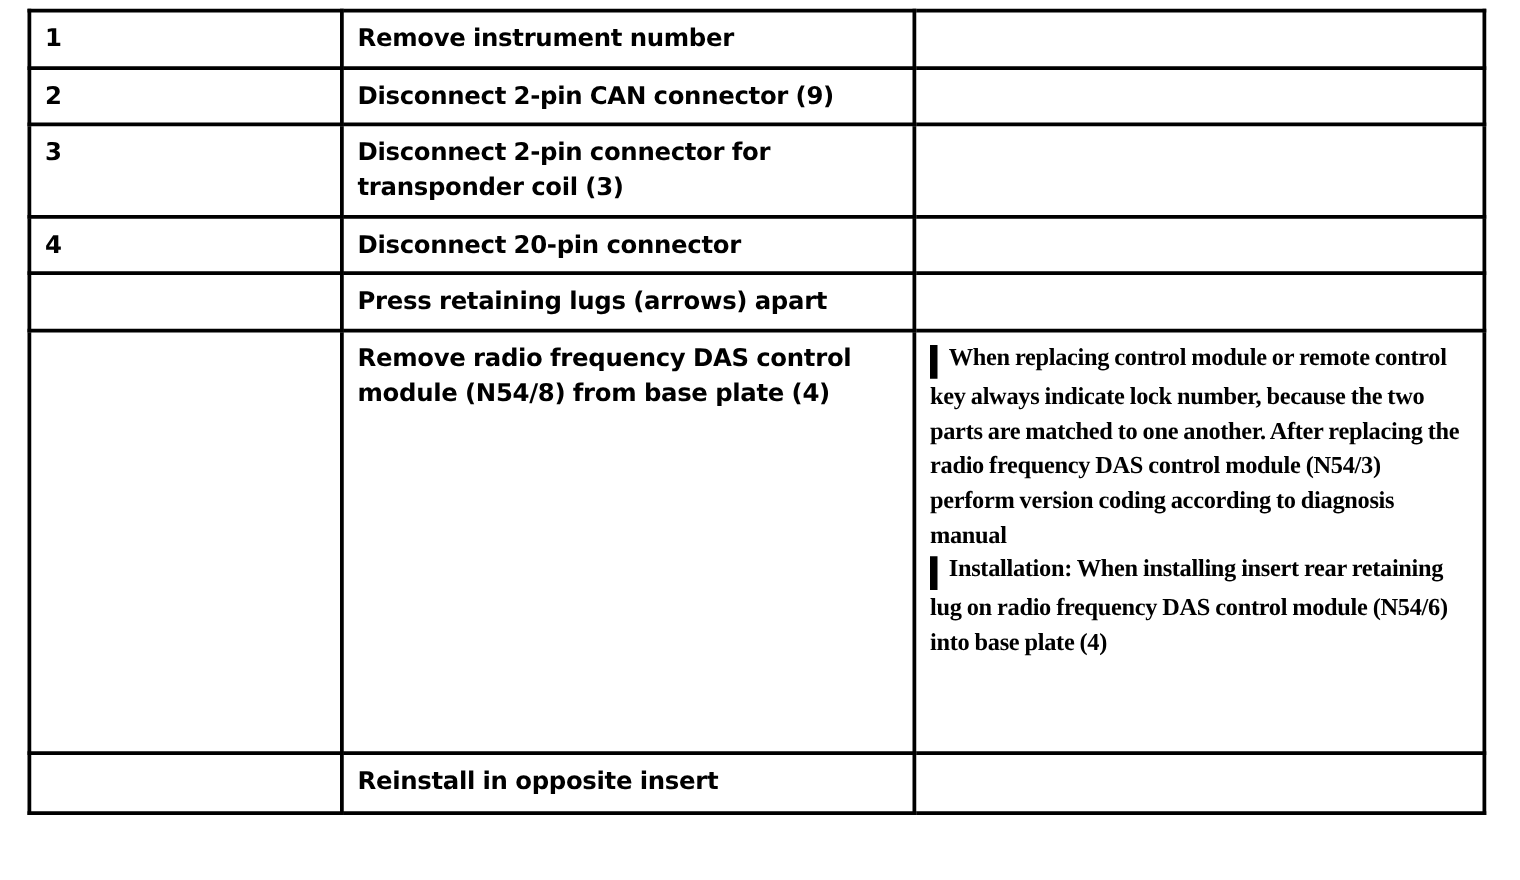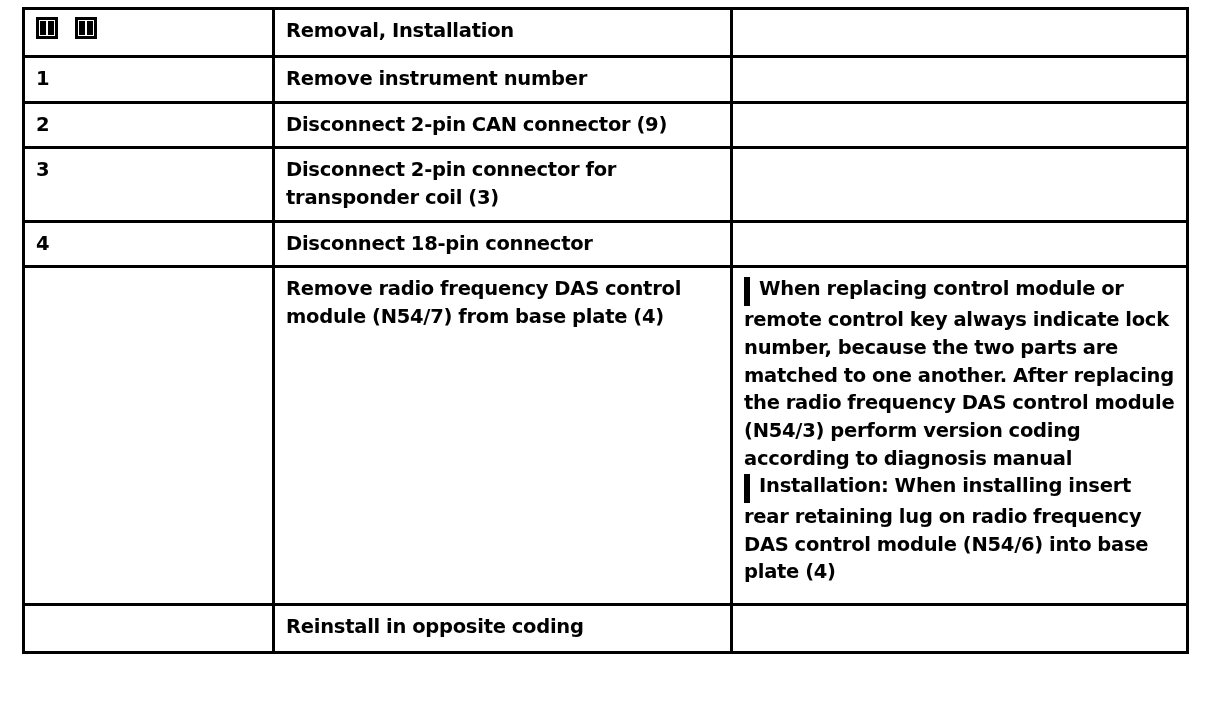--- a/index.html
+++ b/index.html
@@ -72,20 +72,21 @@
   .row-last  td    { height: 30px; }
 
   
   .txt {
     display: block;
     white-space: pre-line;
   }
   .note-par {
     display: block;
     white-space: pre-line;
+    font-family: Liberation Serif, serif;
   }
   .note-par + .note-par {
     margin-top: 0px;
   }
 
   
   .icon-row {
     display: block;
     height: 24px;
     line-height: 0;
@@ -165,34 +166,20 @@
 <div class="sheet">
 
   <table class="manual-table">
     <colgroup>
       <col class="c-step">
       <col class="c-work">
       <col class="c-note">
     </colgroup>
     <tbody>
 
-      <tr class="row-header">
-        <td class="cell-step">
-          <span class="icon-row">
-            <span class="ic ic-tool"></span>
-            <span class="ic ic-tool"></span>
-          </span>
-        </td>
-        <td class="cell-work cell-header">
-          <span class="txt">Removal, Installation</span>
-        </td>
-        <td class="cell-note cell-empty">
-          <span class="txt"></span>
-        </td>
-      </tr>
 
       <tr>
         <td class="cell-step">1</td>
         <td class="cell-work">
           <span class="txt">Remove instrument number</span>
         </td>
         <td class="cell-note cell-empty">
           <span class="txt"></span>
         </td>
       </tr>
@@ -214,44 +201,53 @@
 transponder coil (3)</span>
         </td>
         <td class="cell-note cell-empty">
           <span class="txt"></span>
         </td>
       </tr>
 
       <tr>
         <td class="cell-step">4</td>
         <td class="cell-work">
-          <span class="txt">Disconnect 18-pin connector</span>
-        </td>
-        <td class="cell-note cell-empty">
-          <span class="txt"></span>
-        </td>
-      </tr>
-
+          <span class="txt">Disconnect 20-pin connector</span>
+        </td>
+        <td class="cell-note cell-empty">
+          <span class="txt"></span>
+        </td>
+      </tr>
+
+      <tr>
+        <td class="cell-step"></td>
+        <td class="cell-work">
+          <span class="txt">Press retaining lugs (arrows) apart</span>
+        </td>
+        <td class="cell-note cell-empty">
+          <span class="txt"></span>
+        </td>
+      </tr>
 
       <tr class="row-tall">
         <td class="cell-step"></td>
         <td class="cell-work">
           <span class="txt">Remove radio frequency DAS control
-module (N54/7) from base plate (4)</span>
+module (N54/8) from base plate (4)</span>
         </td>
         <td class="cell-note">
           <span class="note-par"><span class="ic-info"></span><span>When replacing control module or remote control key always indicate lock number, because the two parts are matched to one another. After replacing the radio frequency DAS control module (N54/3) perform version coding according to diagnosis manual</span></span>
           <span class="note-par"><span class="ic-info"></span><span>Installation: When installing insert rear retaining lug on radio frequency DAS control module (N54/6) into base plate (4)</span></span>
         </td>
       </tr>
 
       <tr class="row-last">
         <td class="cell-step"></td>
         <td class="cell-work">
-          <span class="txt">Reinstall in opposite coding</span>
+          <span class="txt">Reinstall in opposite insert</span>
         </td>
         <td class="cell-note cell-empty">
           <span class="txt"></span>
         </td>
       </tr>
 
     </tbody>
   </table>
 
 </div>

